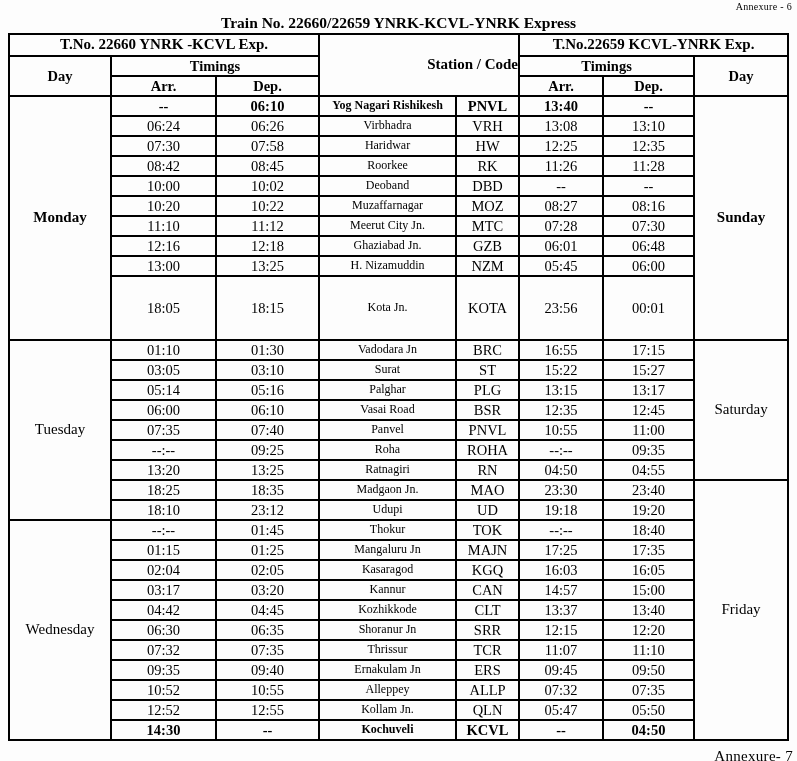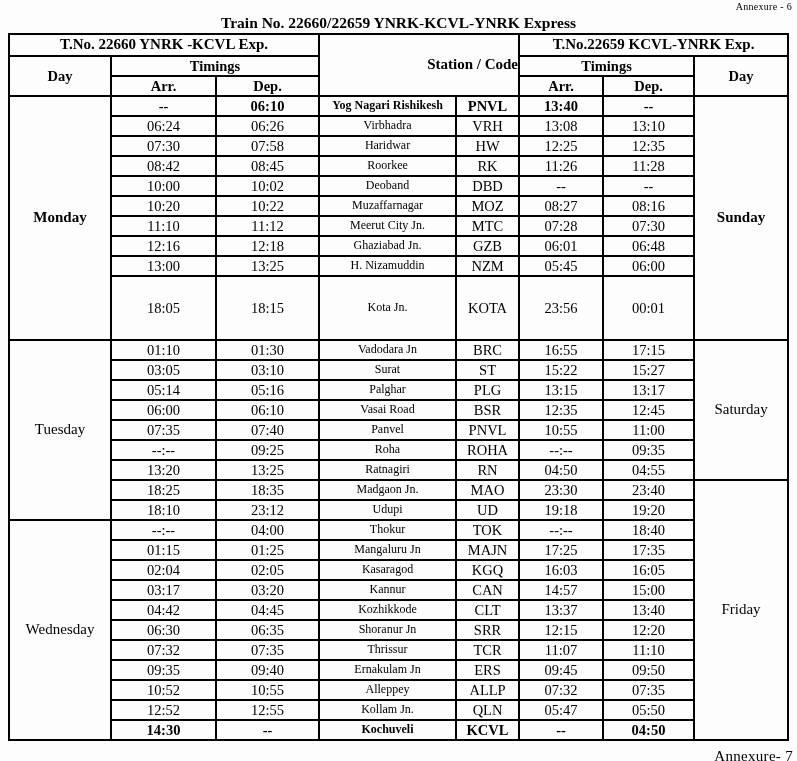--- a/index.html
+++ b/index.html
@@ -243,21 +243,21 @@
         <td>18:10</td>
         <td>23:12</td>
         <td class="station">Udupi</td>
         <td>UD</td>
         <td>19:18</td>
         <td>19:20</td>
       </tr>
       <tr>
         <td class="day-cell" rowspan="11">Wednesday</td>
         <td>--:--</td>
-        <td>04:00</td>
+        <td>01:45</td>
         <td class="station">Thokur</td>
         <td>TOK</td>
         <td>--:--</td>
         <td>18:40</td>
       </tr>
       <tr>
         <td>01:15</td>
         <td>01:25</td>
         <td class="station">Mangaluru Jn</td>
         <td>MAJN</td>

